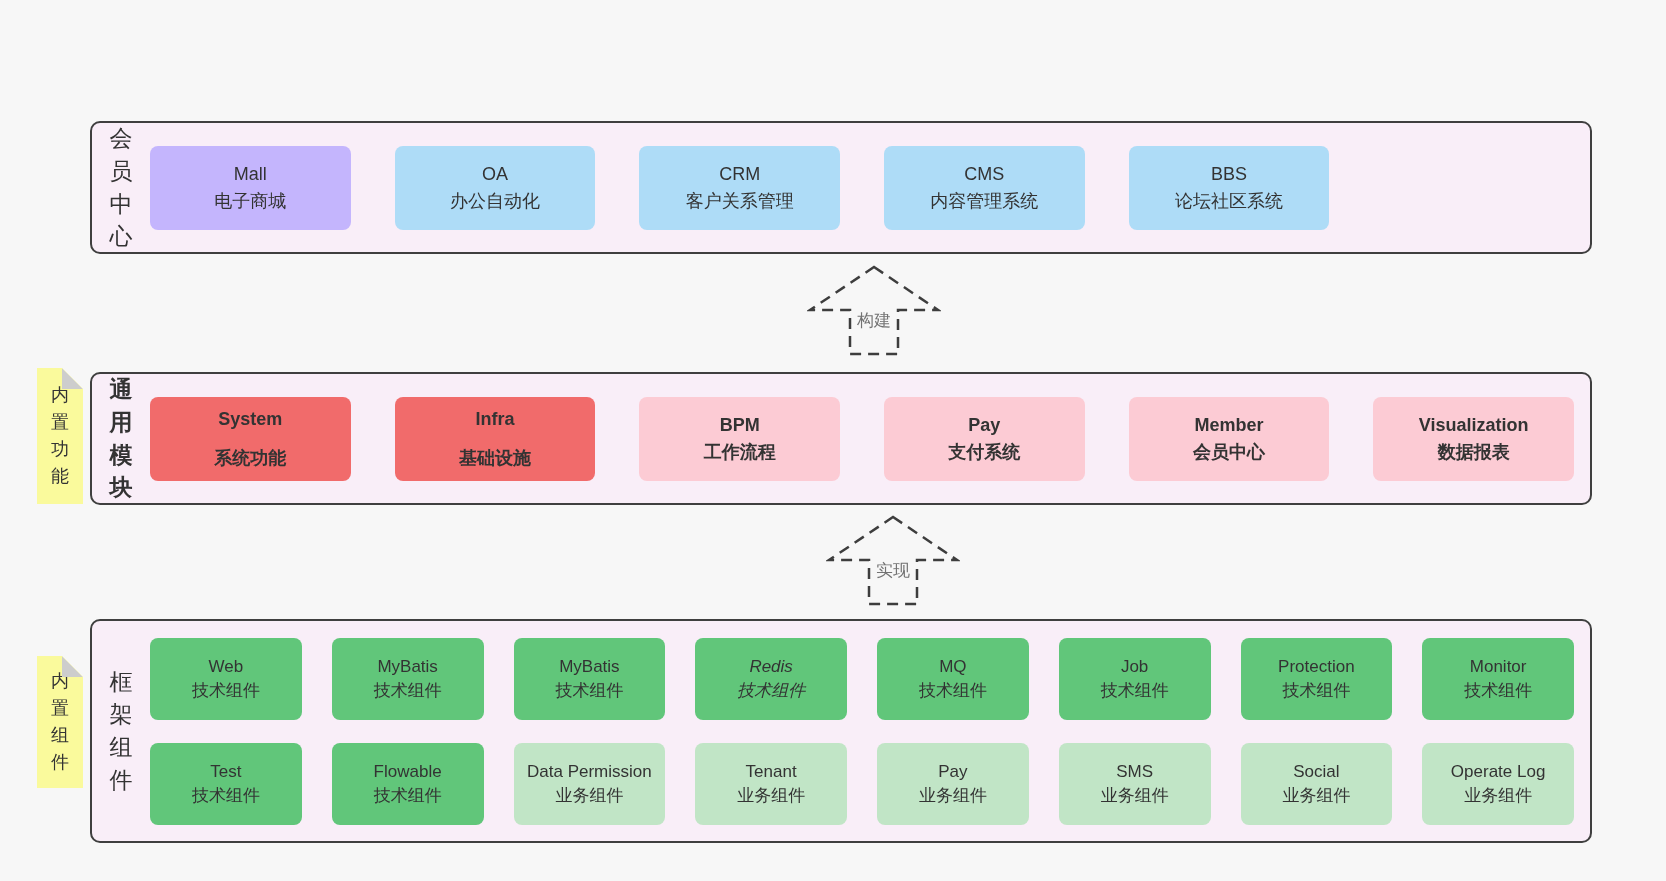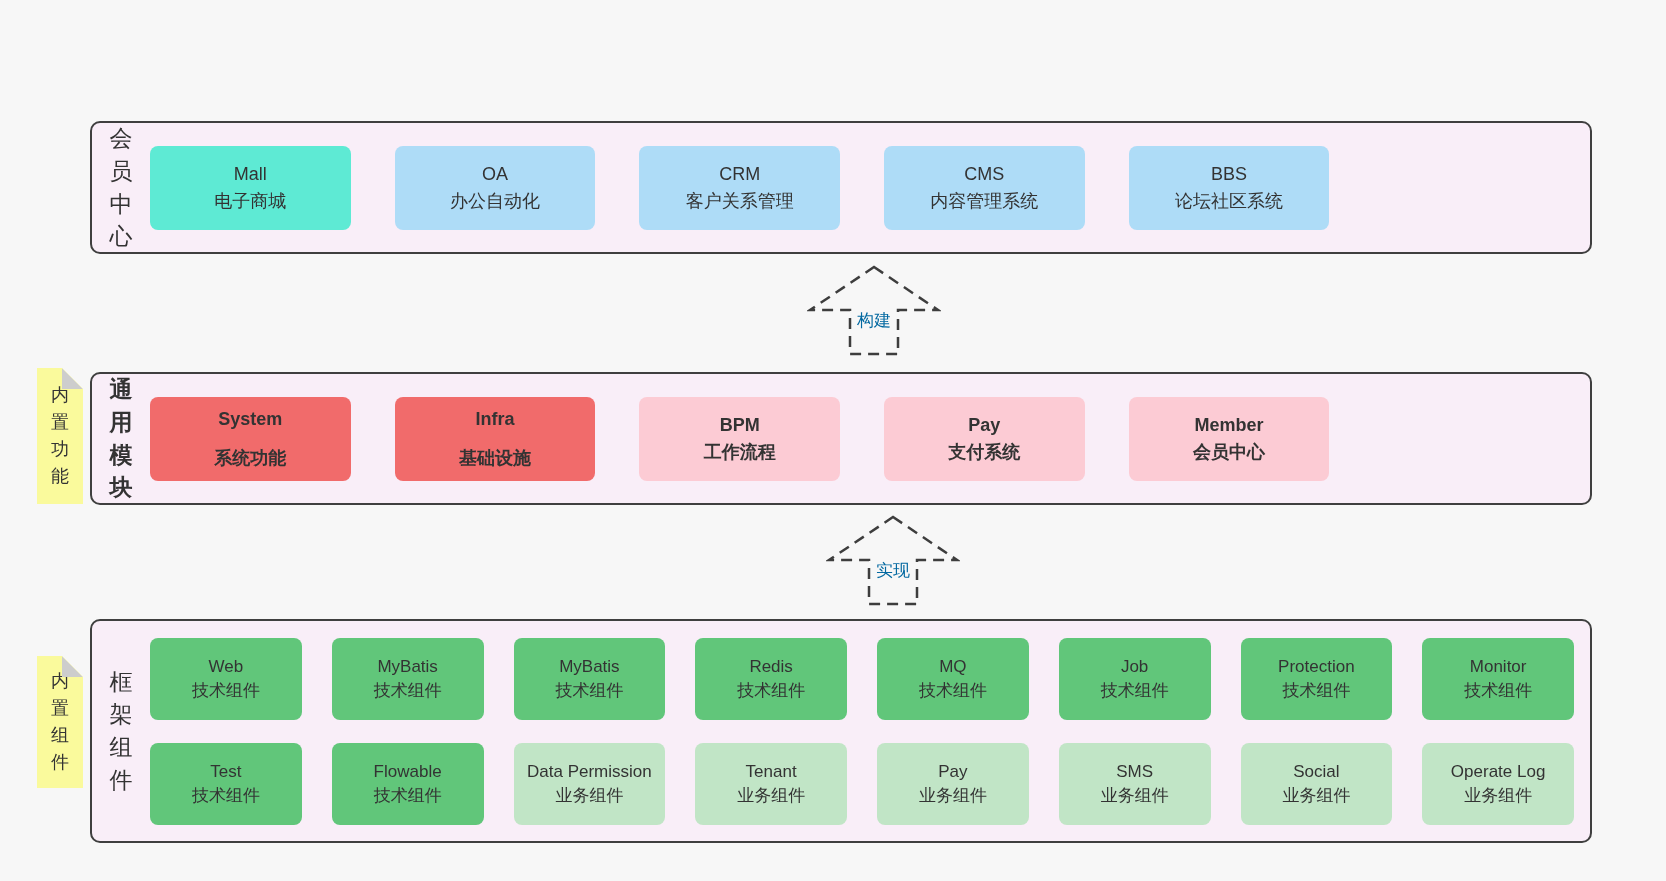--- a/index.html
+++ b/index.html
@@ -65,34 +65,34 @@
   }
   .sticky .v-text { font-size:18px; line-height:1.5; }
 
   
   .arrow { position:absolute; width:134px; height:93px; }
   .arrow-1 { left:807px; top:264px; }
   .arrow-2 { left:826px; top:514px; }
   .arrow svg { position:absolute; left:0; top:0; }
   .arrow-label {
     position:absolute; left:50%; top:45px; transform:translateX(-50%);
-    background:#f7f7f7; padding:0 3px; font-size:17px; white-space:nowrap; color:#0369a1;
+    background:#f7f7f7; padding:0 3px; font-size:17px; white-space:nowrap; color:#737373;
   }
 </style>
 </head>
 <body>
 
 <div class="canvas">
 
   <section class="band band-1">
     <div class="band-label">
       <div class="v-text">会员中心</div>
     </div>
     <div class="band-boxes cols-6">
-        <div class="box blue" style="background: #5eead4;">
+        <div class="box blue" style="background: #c4b5fd;">
           <div class="box-name">Mall</div>
           <div class="box-desc">电子商城</div>
         </div>
         <div class="box blue" style="background: rgb(174, 220, 247);">
           <div class="box-name">OA</div>
           <div class="box-desc">办公自动化</div>
         </div>
         <div class="box blue" style="background: rgb(174, 220, 247);">
           <div class="box-name">CRM</div>
           <div class="box-desc">客户关系管理</div>
@@ -138,20 +138,24 @@
           <div class="box-desc">工作流程</div>
         </div>
         <div class="box pink" style="background: rgb(252, 203, 212);">
           <div class="box-name">Pay</div>
           <div class="box-desc">支付系统</div>
         </div>
         <div class="box pink" style="background: rgb(252, 203, 212);">
           <div class="box-name">Member</div>
           <div class="box-desc">会员中心</div>
         </div>
+        <div class="box pink" style="background: rgb(252, 203, 212);">
+          <div class="box-name">Visualization</div>
+          <div class="box-desc">数据报表</div>
+        </div>
       </div>
   </section>
 
   <div class="arrow arrow-2">
     <svg width="134" height="93" viewBox="0 0 134 93">
       <polygon points="67,3 131,46 91,46 91,90 43,90 43,46 3,46" fill="none" stroke="#3d3d3d" stroke-width="2.5" stroke-dasharray="11 7"></polygon>
     </svg>
     <span class="arrow-label">实现</span>
   </div>
 
@@ -171,21 +175,21 @@
           <div class="box-desc">技术组件</div>
         </div>
         <div class="box green" style="background: rgb(97, 198, 122);">
           <div class="box-name">MyBatis</div>
           <div class="box-desc">技术组件</div>
         </div>
         <div class="box green" style="background: rgb(97, 198, 122);">
           <div class="box-name">MyBatis</div>
           <div class="box-desc">技术组件</div>
         </div>
-        <div class="box green" style="background: rgb(97, 198, 122);">
+        <div class="box green" style="background: rgb(97, 198, 122); font-style: italic;">
           <div class="box-name">Redis</div>
           <div class="box-desc">技术组件</div>
         </div>
         <div class="box green" style="background: rgb(97, 198, 122);">
           <div class="box-name">MQ</div>
           <div class="box-desc">技术组件</div>
         </div>
         <div class="box green" style="background: rgb(97, 198, 122);">
           <div class="box-name">Job</div>
           <div class="box-desc">技术组件</div>

